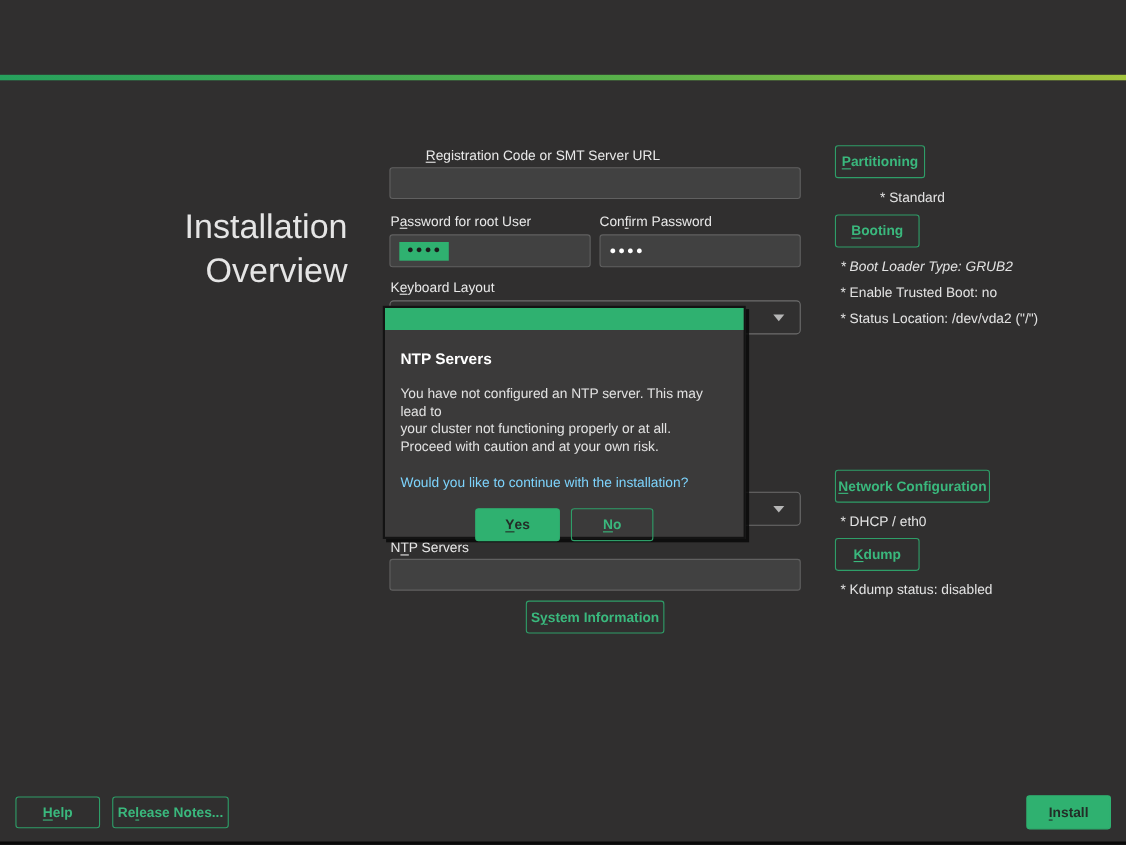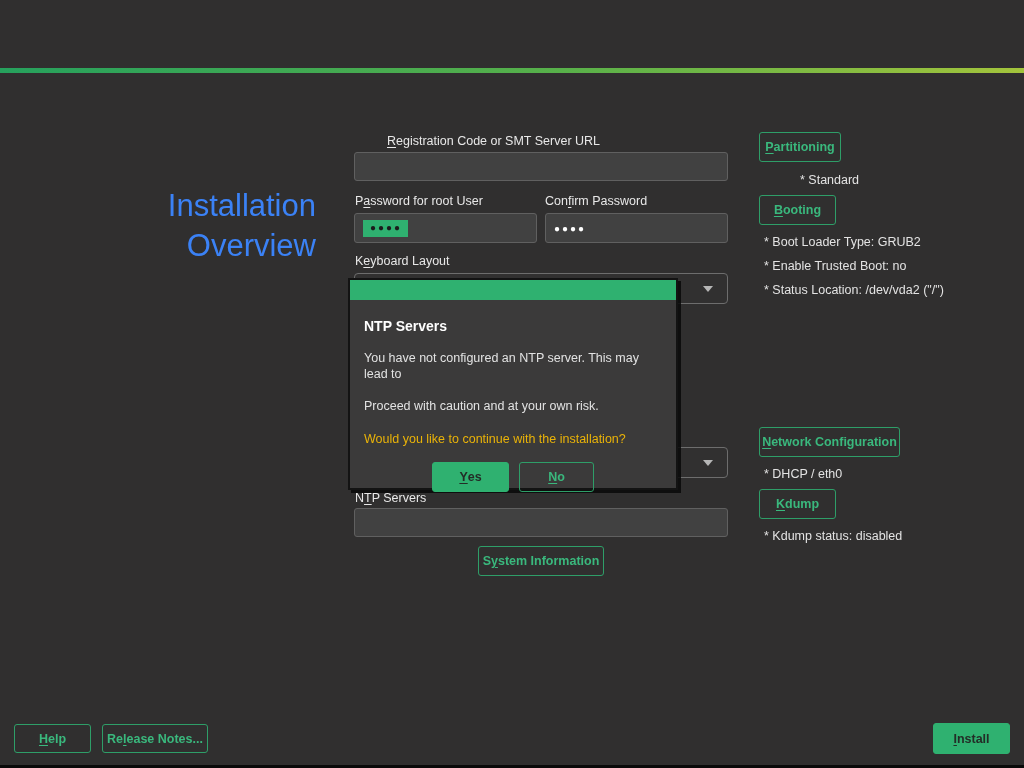--- a/index.html
+++ b/index.html
@@ -10,21 +10,21 @@
   
   .header { position:absolute; left:0; top:0; width:1024px; height:68px; background:#000; }
   .logo { position:absolute; left:14px; top:8px; width:110px; height:52px; }
   .logo svg { position:absolute; left:4px; top:2px; }
   .brand { position:absolute; left:10px; top:24px; color:#fff; font-size:21px; font-weight:bold; letter-spacing:1px; }
   .gradient { position:absolute; left:0; top:68px; width:1024px; height:5px;
               background:linear-gradient(90deg,#26a15d 0%,#58b14a 55%,#a3c43c 100%); }
 
   
   .title { position:absolute; left:0; top:186px; width:316px; text-align:right;
-           color:#3b82f6; font-size:31px; line-height:40px; font-weight:300; }
+           color:#e5e5e5; font-size:31px; line-height:40px; font-weight:300; }
 
   
   .field-label { position:absolute; color:#e8e8e8; font-size:12.5px; white-space:nowrap; }
   .status { position:absolute; color:#e3e3e3; font-size:12.5px; white-space:nowrap; }
   .mn { text-decoration:underline; text-underline-offset:2px; }
 
   
   .input { position:absolute; background:#414141; border:1px solid #606060; border-radius:3px;
            display:flex; align-items:center; padding:0 8px; }
   .combo { position:absolute; background:#313030; border:1px solid #6d6d6d; border-radius:4px; z-index:1; }
@@ -42,21 +42,21 @@
   .btn.primary { background:#2fb170; border-color:#2fb170; color:#232d27; }
 
   
   .dialog { position:absolute; left:348px; top:278px; width:330px; height:212px;
             background:#3b3a3a; border:2px solid #131313; box-shadow:3px 3px 0 rgba(8,8,8,.85);
             z-index:10; }
   .dialog-header { height:20px; background:#2fb170; }
   .dialog-body { padding:12px 14px 0 14px; }
   .dialog-title { color:#fff; font-size:14px; font-weight:bold; margin:6px 0 16px 0; }
   .dialog-text { color:#e2e2e2; font-size:12.5px; line-height:16px; }
-  .dialog-question { color:#eab308; font-size:12.5px; margin-top:18px; }
+  .dialog-question { color:#7dd3fc; font-size:12.5px; margin-top:18px; }
   .dialog-buttons { display:flex; justify-content:center; gap:10px; margin-top:16px; }
   .dialog-buttons .btn { position:static; }
   .btn-yes { width:77px; height:30px; }
   .btn-no { width:75px; height:30px; }
 
   .bottom-strip { position:absolute; left:0; top:765px; width:1024px; height:3px; background:#0a0a0a; }
 </style>
 </head>
 <body>
 
@@ -104,21 +104,21 @@
       <span class="mn">P</span>
       <span>artitioning</span>
     </div>
   <div class="status" style="left:764px; top:173px;margin-left:36px;">* Standard</div>
 
   <div class="btn" style="left:759px; top:195px; width:77px; height:30px;">
       <span></span>
       <span class="mn">B</span>
       <span>ooting</span>
     </div>
-  <div class="status" style="left:764px; top:235px;">* Boot Loader Type: GRUB2</div>
+  <div class="status" style="left:764px; top:235px;font-style:italic;">* Boot Loader Type: GRUB2</div>
   <div class="status" style="left:764px; top:259px;">* Enable Trusted Boot: no</div>
   <div class="status" style="left:764px; top:283px;">* Status Location: /dev/vda2 ("/")</div>
 
   <div class="btn" style="left:759px; top:427px; width:141px; height:30px;">
       <span></span>
       <span class="mn">N</span>
       <span>etwork Configuration</span>
     </div>
   <div class="status" style="left:764px; top:467px;">* DHCP / eth0</div>
 
@@ -128,21 +128,21 @@
       <span>dump</span>
     </div>
   <div class="status" style="left:764px; top:529px;">* Kdump status: disabled</div>
 
   <div class="dialog">
     <div class="dialog-header"></div>
     <div class="dialog-body">
       <div class="dialog-title">NTP Servers</div>
       <div class="dialog-text">
         <span>You have not configured an NTP server. This may lead to</span><br>
-        <br>
+        <span>your cluster not functioning properly or at all.</span><br>
         <span>Proceed with caution and at your own risk.</span>
       </div>
       <div class="dialog-question">Would you like to continue with the installation?</div>
       <div class="dialog-buttons">
         <div class="btn primary btn-yes">
             <span></span>
             <span class="mn">Y</span>
             <span>es</span>
           </div>
         <div class="btn btn-no">

